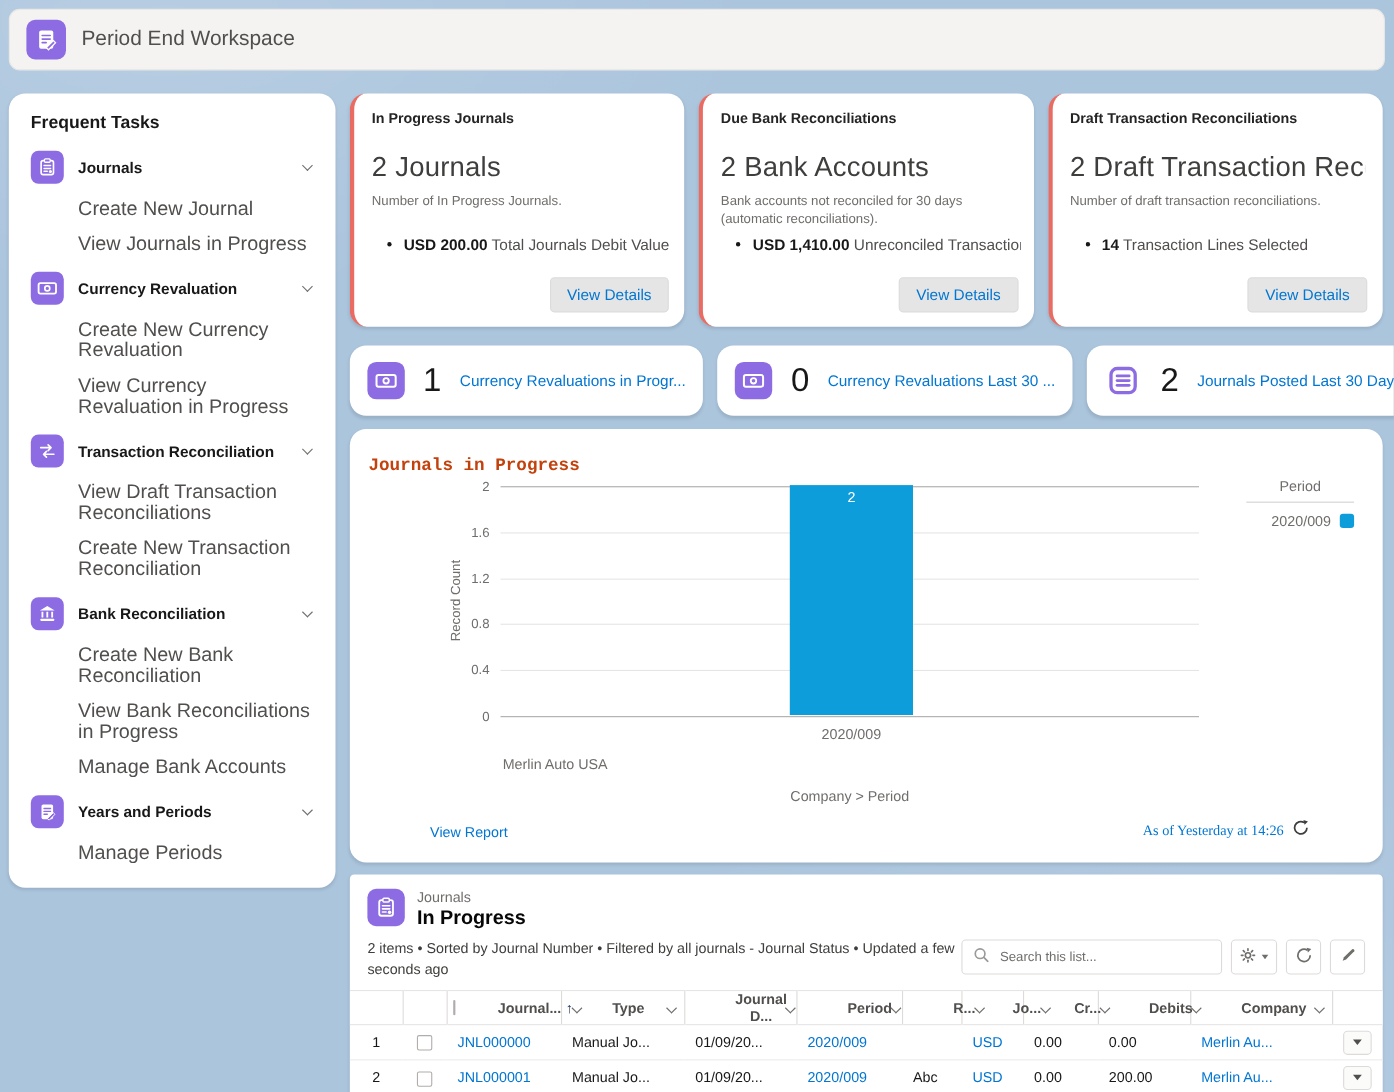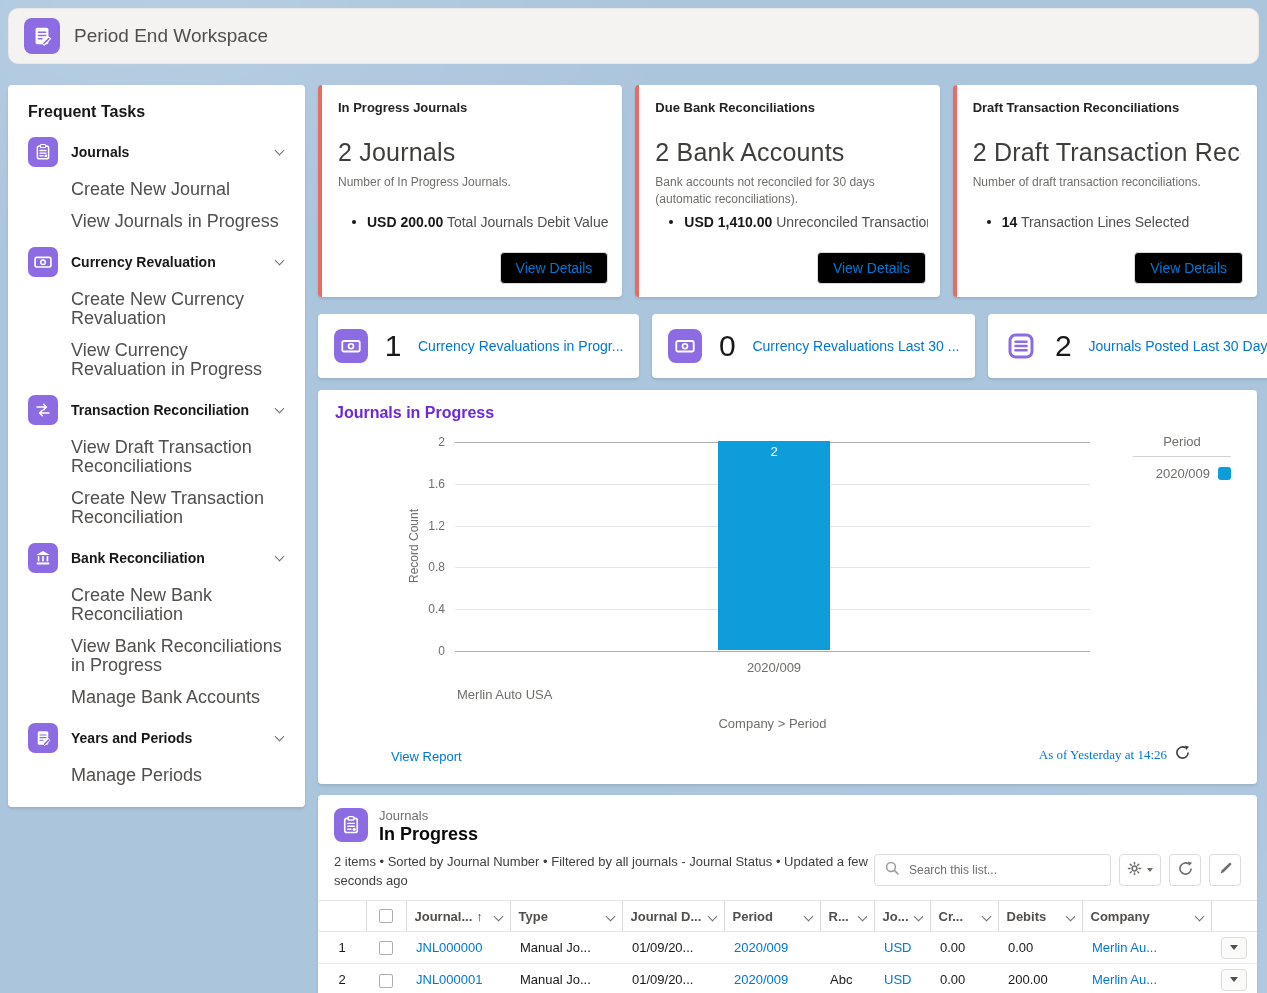--- a/index.html
+++ b/index.html
@@ -6,21 +6,21 @@
   html,body { margin:0; padding:0; }
   body {
     width:1267px; height:993px; overflow:hidden;
     font-family:"Liberation Sans", sans-serif;
     background:
       radial-gradient(900px 420px at 12% 2%, rgba(255,255,255,.14), transparent 60%),
       radial-gradient(1000px 520px at 88% 96%, rgba(255,255,255,.10), transparent 60%),
       #abc5dd;
     color:#181818;
   }
-  .card { background:#fff; border-radius:4px; box-shadow:0 2px 3px rgba(0,0,0,.10); }
+  .card { background:#fff; border-radius:15px; box-shadow:0 2px 3px rgba(0,0,0,.10); }
 
   
   .app-header { margin:8px 8px 21px 8px; height:56px; background:#f4f3f2; border:1px solid #e9e8e6;
     border-radius:10px; display:flex; align-items:center; gap:14px; padding:0 15px; }
   .app-icon { width:36px; height:36px; border-radius:8px; background:#8d6be3; display:flex; align-items:center; justify-content:center; flex:none; }
   .app-title { font-size:19px; color:#514f4d; }
 
   
   .main { display:flex; gap:13px; padding:0 10px 0 8px; align-items:flex-start; }
   .content { flex:1; min-width:0; }
@@ -36,34 +36,34 @@
 
   
   .kpi-row { display:grid; grid-template-columns:1fr 1fr 1fr; gap:13px; }
   .kpi-card { position:relative; border-left:4px solid #ea6b62; height:212px; padding:15px 16px; overflow:hidden; }
   .kpi-title { font-size:13px; font-weight:700; color:#242424; }
   .kpi-headline { margin-top:23px; font-size:25px; color:#3e3e3c; white-space:nowrap; overflow:hidden; letter-spacing:.2px; }
   .kpi-desc { margin-top:7px; font-size:12px; color:#706e6b; line-height:17px; max-width:94%; }
   .kpi-bullet { position:absolute; left:30px; right:12px; top:129px; font-size:14px; color:#514f4d; white-space:nowrap; overflow:hidden; display:flex; align-items:center; gap:11px; }
   .kpi-bullet .dot { width:4px; height:4px; border-radius:50%; background:#181818; flex:none; }
   .kpi-bullet b { color:#181818; }
-  .view-details { position:absolute; right:14px; bottom:13px; background:#000000; border:1px solid #dddbda; border-radius:4px;
+  .view-details { position:absolute; right:14px; bottom:13px; background:#e5e5e5; border:1px solid #dddbda; border-radius:4px;
     color:#0176d3; font-size:14px; padding:7px 15px; cursor:pointer; font-family:inherit; }
 
   
   .metric-row { display:grid; grid-template-columns:1fr 1fr 1fr; gap:13px; margin-top:17px; }
   .metric-card { height:64px; display:flex; align-items:center; gap:15px; padding:0 16px; }
   .metric-icon { width:34px; height:34px; border-radius:8px; background:#8d6be3; display:flex; align-items:center; justify-content:center; flex:none; }
   .metric-icon.outline { background:#fff; }
   .metric-value { font-size:30px; color:#181818; min-width:20px; text-align:center; }
   .metric-label { color:#0176d3; font-size:14px; white-space:nowrap; overflow:hidden; cursor:pointer; }
 
   
   .chart-card { margin-top:12px; height:394px; position:relative; }
-  .chart-title { position:absolute; top:14px; left:17px; font-size:16px; font-weight:700; color:#6d28d9; }
+  .chart-title { position:absolute; top:24px; left:17px; font-size:16px; font-weight:700; color:#c2410c;font-family:Liberation Mono, monospace; }
   .plot { position:absolute; left:137px; right:167px; top:52px; height:209px; }
   .gridline { position:absolute; left:0; right:0; height:1px; background:#e5e5e5; }
   .gridline.edge { background:#aeacaa; }
   .ytick { position:absolute; right:calc(100% + 10px); transform:translateY(-50%); font-size:12px; color:#706e6b; white-space:nowrap; }
   .ylabel { position:absolute; left:96px; top:156px; transform:translate(-50%,-50%) rotate(-90deg); font-size:12px; color:#706e6b; white-space:nowrap; }
   .bar { position:absolute; bottom:1px; width:112px; left:263px; background:#0d9dda; text-align:center; cursor:pointer; }
   .bar-label { color:#fff; font-size:13px; display:block; padding-top:3px; }
   .xcat { position:absolute; top:calc(100% + 9px); width:112px; left:263px; text-align:center; font-size:13px; color:#706e6b; }
   .group-label { position:absolute; left:139px; top:297px; font-size:13px; color:#706e6b; }
   .xlabel { position:absolute; left:137px; right:167px; top:326px; text-align:center; font-size:13px; color:#706e6b; }
@@ -84,21 +84,21 @@
   .list-meta { margin-top:7px; font-size:13px; color:#3e3e3c; max-width:548px; line-height:19px; }
   .list-controls { position:absolute; right:16px; top:59px; display:flex; gap:8px; align-items:center; }
   .search-box { width:237px; height:32px; border:1px solid #dddbda; border-radius:4px; display:flex; align-items:center; padding:0 10px; gap:8px; background:#fff; }
   .search-box input { border:none; outline:none; font-size:12px; color:#514f4d; width:100%; font-family:inherit; }
   .search-box input::placeholder { color:#706e6b; }
   .icon-btn { height:32px; min-width:32px; border:1px solid #dddbda; border-radius:4px; background:#fff; display:flex; align-items:center; justify-content:center; gap:5px; cursor:pointer; padding:0 7px; }
   .caret { width:0; height:0; border-left:3.5px solid transparent; border-right:3.5px solid transparent; border-top:4.5px solid #706e6b; }
 
   table.grid { margin-top:10px; width:100%; border-collapse:collapse; table-layout:fixed; font-size:13px; }
   table.grid th { height:31px; border-top:1px solid #e5e5e5; border-bottom:1px solid #e5e5e5; padding:0; font-weight:700; color:#514f4d; background:#fff; }
-  table.grid th + th { border-left:1px solid #dddbda; }
+  table.grid th + th { border-left:1px solid #dddbda;padding-left:38px; }
   .th-inner { display:flex; align-items:center; justify-content:space-between; padding:0 8px; cursor:pointer; }
   .th-inner .chev { margin:0; }
   .sort-arrow { color:#16325c; font-weight:700; font-size:13px; margin-left:4px; }
   table.grid td { height:32px; border-top:1px solid #ececea; padding:0 10px; color:#181818; white-space:nowrap; overflow:hidden; }
   table.grid tr:first-child td { border-top:none; }
   td.rownum { color:#3e3e3c; text-align:center; padding:0; }
   .cell-link { color:#0176d3; cursor:pointer; text-decoration:none; }
   .cbx { display:inline-block; width:14px; height:14px; border:1px solid #b0adab; border-radius:2px; background:#fff; vertical-align:middle; cursor:pointer; }
   .row-action { width:26px; height:22px; border:1px solid #dddbda; border-radius:4px; background:#fbfbfa; display:flex; align-items:center; justify-content:center; cursor:pointer; }
   .row-action .tri { width:0; height:0; border-left:4px solid transparent; border-right:4px solid transparent; border-top:5px solid #514f4d; }

